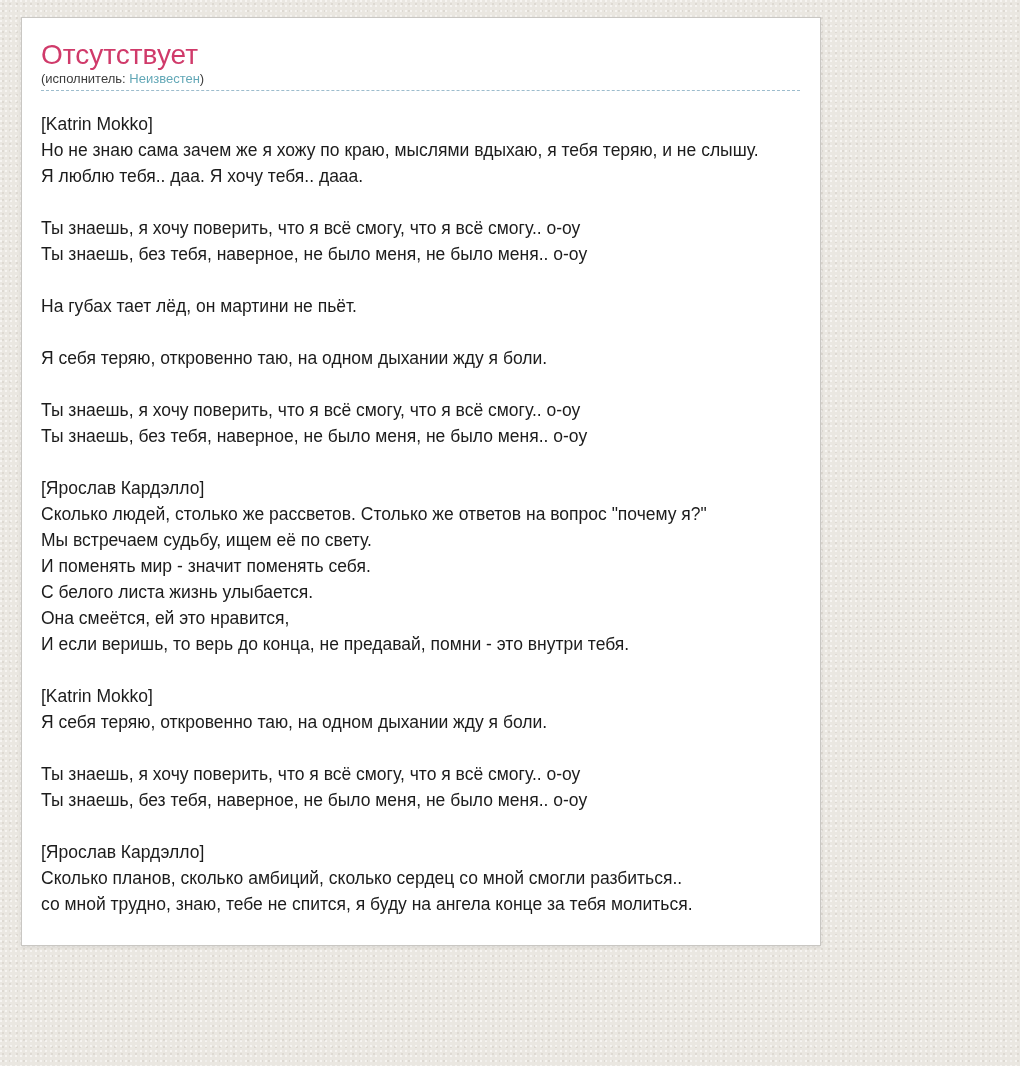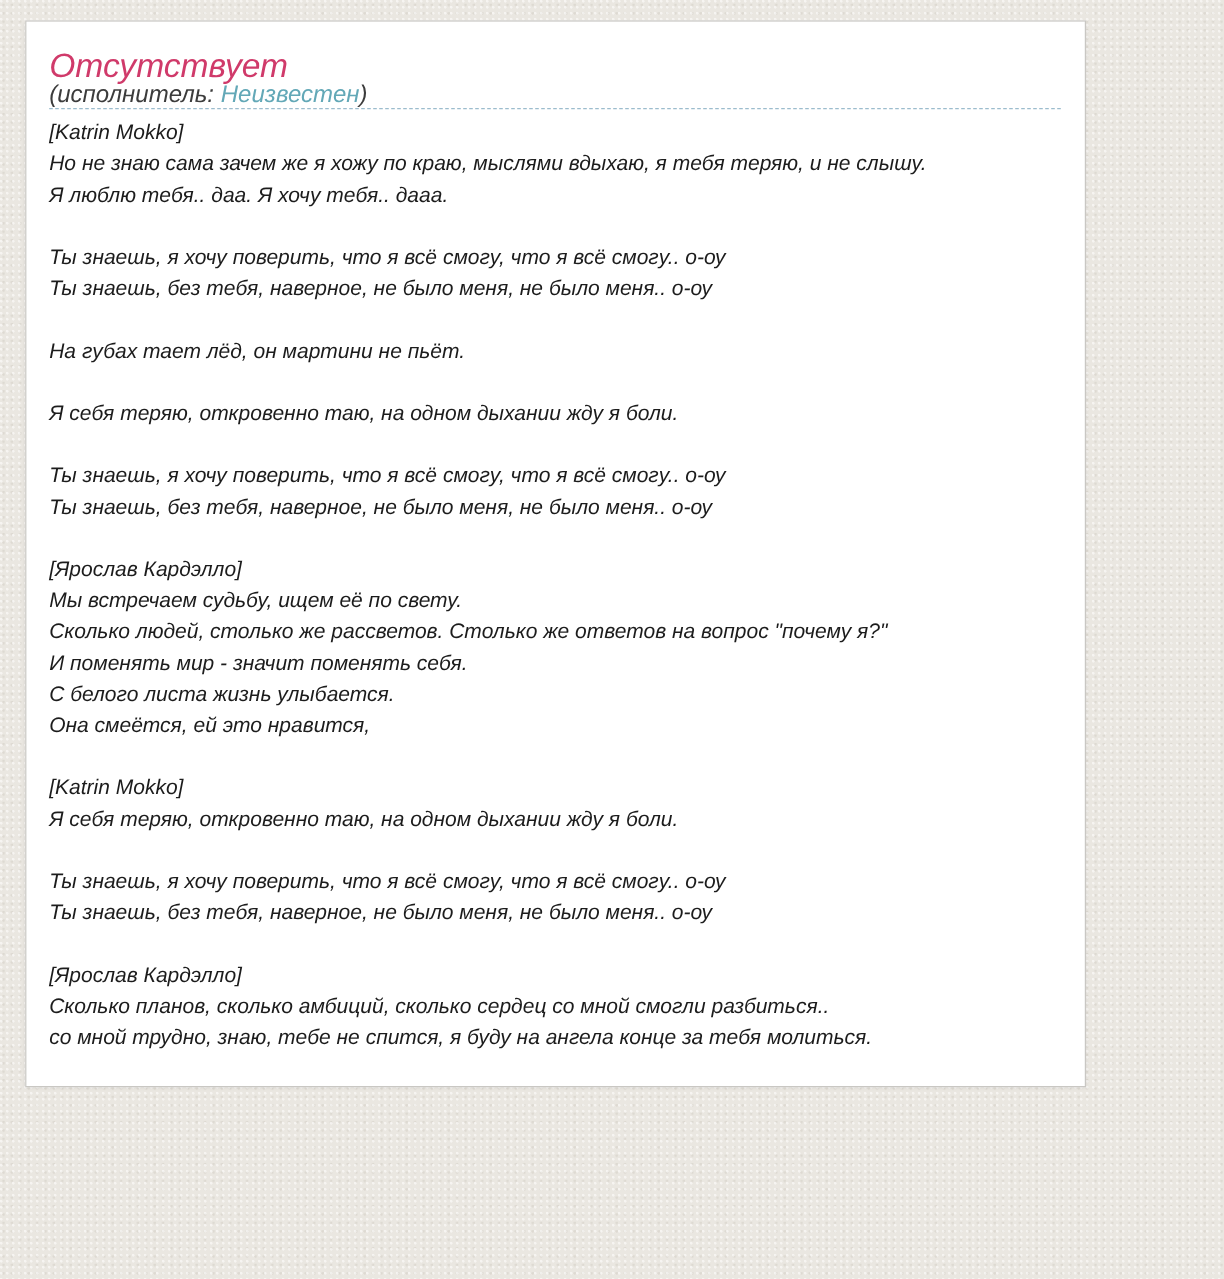--- a/index.html
+++ b/index.html
@@ -18,50 +18,49 @@
     font-family:"Liberation Sans","DejaVu Sans",sans-serif;
     background-color:var(--bg);
     background-image:
       radial-gradient(circle at 1px 1px, rgba(255,255,255,0.55) 1px, transparent 1.3px),
       radial-gradient(circle at 3px 4px, rgba(176,169,155,0.22) 1px, transparent 1.3px);
     background-size:5px 5px,7px 7px;
   }
   .card{
     position:relative;
     margin:17px 23px 0 21px;
-    width:884px;
+    width:800px;
     background:var(--card-bg);
     border:1px solid var(--card-border);
     box-shadow:0 1px 3px rgba(0,0,0,0.10);
     padding:22px 0 28px 19px;
-    font-style:italic;
   }
   .header{
     margin-right:20px;
     border-bottom:1px dashed var(--divider-color);
     padding-bottom:2px;
   }
   .song-title{
     font-size:28px;
     line-height:30px;
     font-weight:400;
     color:var(--title-color);
   }
   .artist-line{
-    font-size:20px;
+    font-size:13px;
     line-height:18px;
     color:var(--meta-color);
   }
   .artist-link{
     color:var(--link-color);
     text-decoration:none;
     cursor:pointer;
   }
   .lyrics{
-    margin-top:6px;
+    margin-top:20px;
     font-size:17.5px;
     color:var(--text-color);
   }
   .lyric-line{
     white-space:pre;      
     line-height:26px;
     min-height:26px;
   }
 </style>
 </head>
@@ -84,25 +83,26 @@
       <div class="lyric-line">Ты знаешь, без тебя, наверное, не было меня, не было меня.. о-оу</div>
       <div class="lyric-line"></div>
       <div class="lyric-line">На губах тает лёд, он мартини не пьёт.</div>
       <div class="lyric-line"></div>
       <div class="lyric-line">Я себя теряю, откровенно таю, на одном дыхании жду я боли.</div>
       <div class="lyric-line"></div>
       <div class="lyric-line">Ты знаешь, я хочу поверить, что я всё смогу, что я всё смогу.. о-оу</div>
       <div class="lyric-line">Ты знаешь, без тебя, наверное, не было меня, не было меня.. о-оу</div>
       <div class="lyric-line"></div>
       <div class="lyric-line">[Ярослав Кардэлло]</div>
+      <div class="lyric-line">Сколько людей, столько же рассветов. Столько же ответов на вопрос "почему я?"</div>
       <div class="lyric-line">Мы встречаем судьбу, ищем её по свету.</div>
-      <div class="lyric-line">Сколько людей, столько же рассветов. Столько же ответов на вопрос "почему я?"</div>
       <div class="lyric-line">И поменять мир - значит поменять себя.</div>
       <div class="lyric-line">С белого листа жизнь улыбается.</div>
       <div class="lyric-line">Она смеётся, ей это нравится,</div>
+      <div class="lyric-line">И если веришь, то верь до конца, не предавай, помни - это внутри тебя.</div>
       <div class="lyric-line"></div>
       <div class="lyric-line">[Katrin Mokko]</div>
       <div class="lyric-line">Я себя теряю, откровенно таю, на одном дыхании жду я боли.</div>
       <div class="lyric-line"></div>
       <div class="lyric-line">Ты знаешь, я хочу поверить, что я всё смогу, что я всё смогу.. о-оу</div>
       <div class="lyric-line">Ты знаешь, без тебя, наверное, не было меня, не было меня.. о-оу</div>
       <div class="lyric-line"></div>
       <div class="lyric-line">[Ярослав Кардэлло]</div>
       <div class="lyric-line">Сколько планов, сколько амбиций, сколько сердец со мной смогли разбиться..</div>
       <div class="lyric-line">со мной трудно, знаю, тебе не спится, я буду на ангела конце за тебя молиться.</div>

